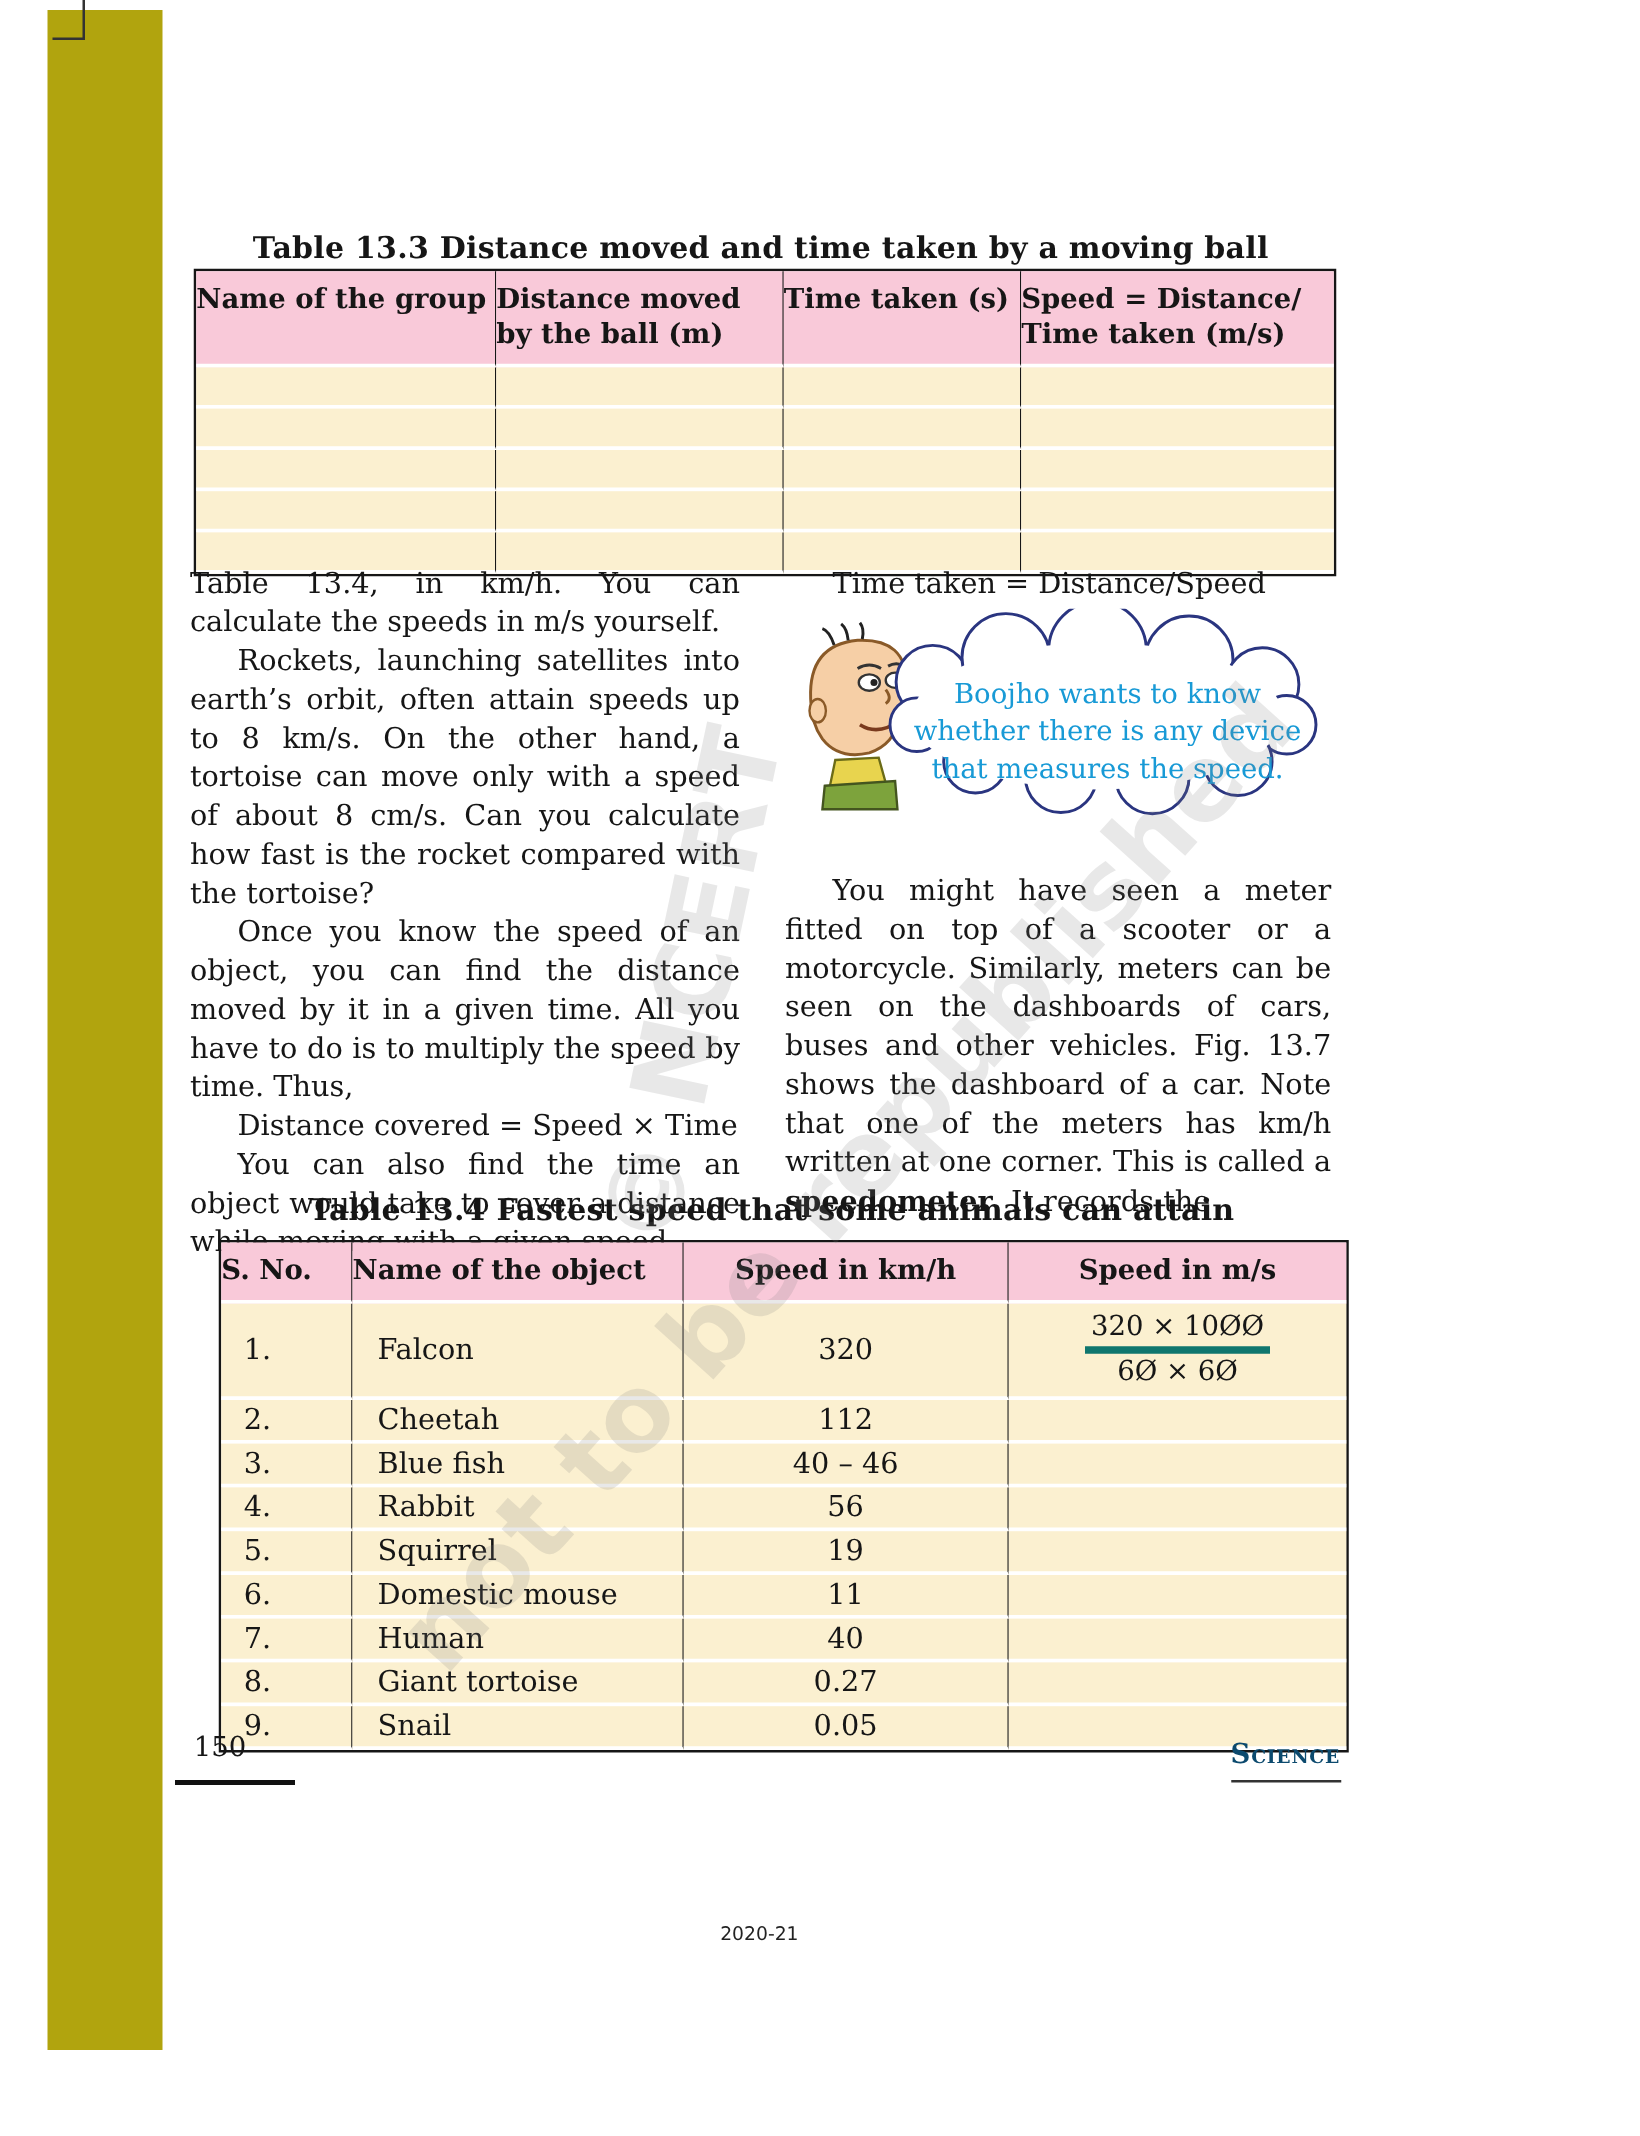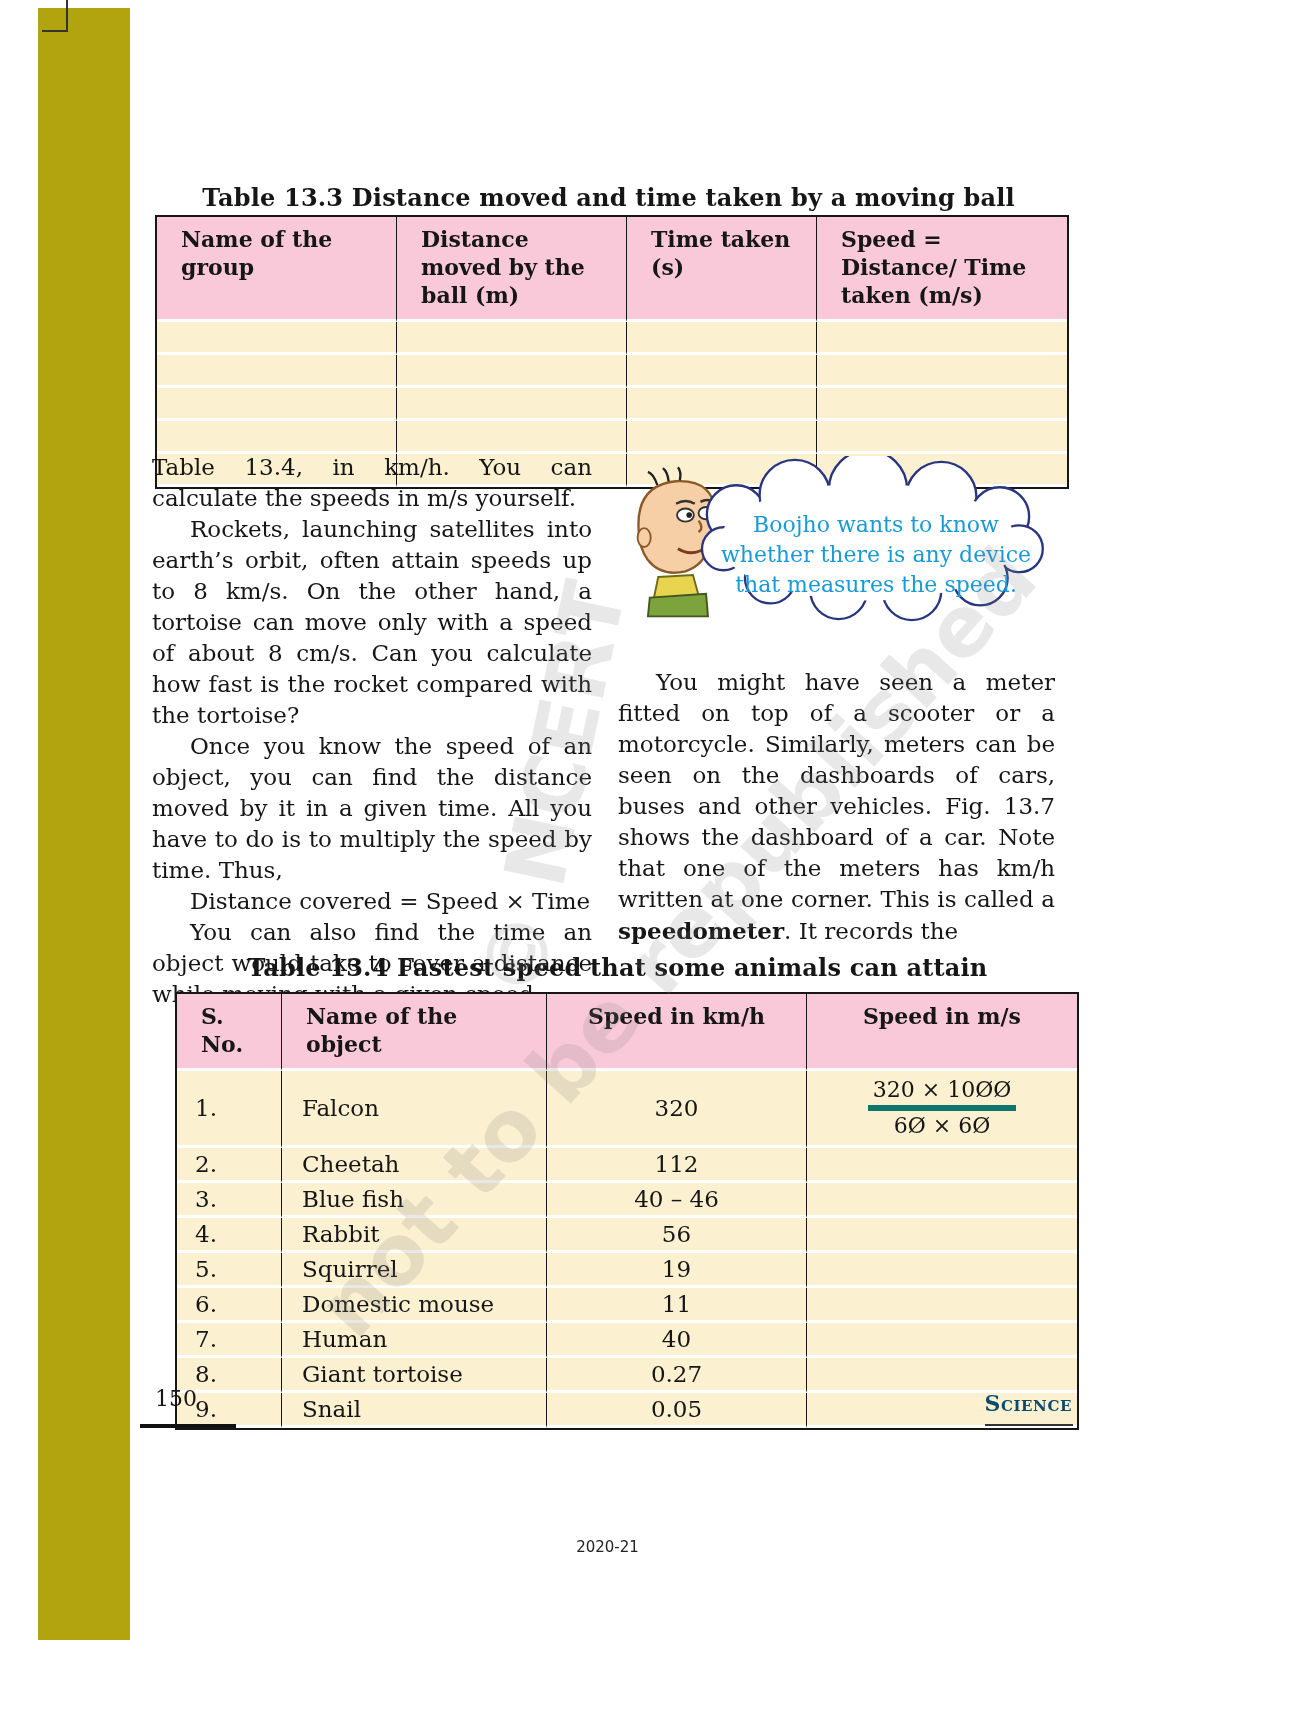--- a/index.html
+++ b/index.html
@@ -14,33 +14,33 @@
 
   .t-title{position:absolute;font-weight:bold;font-size:24px;text-align:center;letter-spacing:0.2px;}
   #t1-title{left:152px;top:183px;width:913px;}
   #t2-title{left:160px;top:953px;width:915px;}
 
   table{border-collapse:separate;border-spacing:0;table-layout:fixed;}
   #table1{position:absolute;left:155px;top:215px;width:910px;border:2.5px solid #161616;}
   #table2{position:absolute;left:175px;top:992px;width:900px;border:2.5px solid #161616;}
   th,td{border-right:1.6px solid #161616;border-bottom:3px solid #ffffff;overflow:hidden;}
   th:last-child,td:last-child{border-right:none;}
-  th{background:#f9c9d9;font-weight:bold;font-size:22px;line-height:28px;text-align:left;vertical-align:top;padding:8px 24px 10px;}
+  th{background:#f9c9d9;font-weight:bold;font-size:22px;line-height:28px;text-align:left;vertical-align:top;padding:8px 0 10px;}
   td{background:#fbf0d0;font-size:23px;padding:2px 10px;}
   #table1 td{height:26px;}
   #table2 th.c{text-align:center;}
   #table2 td{height:28px;}
   #table2 td.sno{padding-left:18px;}
   #table2 td.name{padding-left:20px;}
   #table2 td.kmh,#table2 td.ms{text-align:center;}
   .fraction{display:inline-block;font-size:22px;line-height:26px;margin:4px 0;}
   .fraction .num{border-bottom:6px solid #0f766e;padding:0 5px 2px;}
   .fraction .den{padding-top:2px;}
 
-  .columns{position:absolute;left:152px;top:452px;width:913px;display:flex;gap:26px;}
+  .columns{position:absolute;left:152px;top:452px;width:913px;display:flex;gap:36px;}
   .col{font-size:23px;line-height:31px;text-align:justify;}
   .col.left{width:440px;}
   .col.right{width:437px;}
   p{margin:0;text-indent:38px;}
   p.noindent{text-indent:0;}
   p.formula{text-align:left;}
 
   .boojho{position:relative;height:215px;}
   .face{position:absolute;left:-2px;top:14px;z-index:1;}
   .cloud{position:absolute;left:64px;top:4px;z-index:2;}
@@ -126,20 +126,21 @@
   <div class="columns">
     <div class="col left">
       <p class="noindent">Table 13.4, in km/h. You can calculate the speeds in m/s yourself.</p>
       <p>Rockets, launching satellites into earth’s orbit, often attain speeds up to 8 km/s. On the other hand, a tortoise can move only with a speed of about 8 cm/s. Can you calculate how fast is the rocket compared with the tortoise?</p>
       <p>Once you know the speed of an object, you can find the distance moved by it in a given time. All you have to do is to multiply the speed by time. Thus,</p>
       <p class="formula">Distance covered = Speed × Time</p>
       <p>You can also find the time an object would take to cover a distance while moving with a given speed.</p>
     </div>
 
     <div class="col right">
+      <p class="formula">Time taken = Distance/Speed</p>
 
       <div class="boojho">
         <svg class="face" viewBox="0 0 130 170" width="122" height="160">
           <path d="M45 118 L82 116 L92 152 L38 152 Z" fill="#e8d44e" stroke="#6b6b17" stroke-width="2"></path>
           <path d="M36 140 L96 136 L98 160 L34 160 Z" fill="#7da33c" stroke="#44551f" stroke-width="2"></path>
           <path d="M24 66 Q22 20 64 16 Q106 14 106 54 Q106 72 98 84 Q96 104 74 112 Q48 118 34 100 Q24 86 24 66 Z" fill="#f6cfa6" stroke="#8a5a28" stroke-width="2.5"></path>
           <path d="M44 20 Q40 8 34 6" stroke="#222" stroke-width="2.5" fill="none"></path>
           <path d="M56 16 Q55 6 50 2" stroke="#222" stroke-width="2.5" fill="none"></path>
           <path d="M68 15 Q70 6 66 1" stroke="#222" stroke-width="2.5" fill="none"></path>
           <ellipse cx="30" cy="76" rx="7" ry="10" fill="#f6cfa6" stroke="#8a5a28" stroke-width="2"></ellipse>

